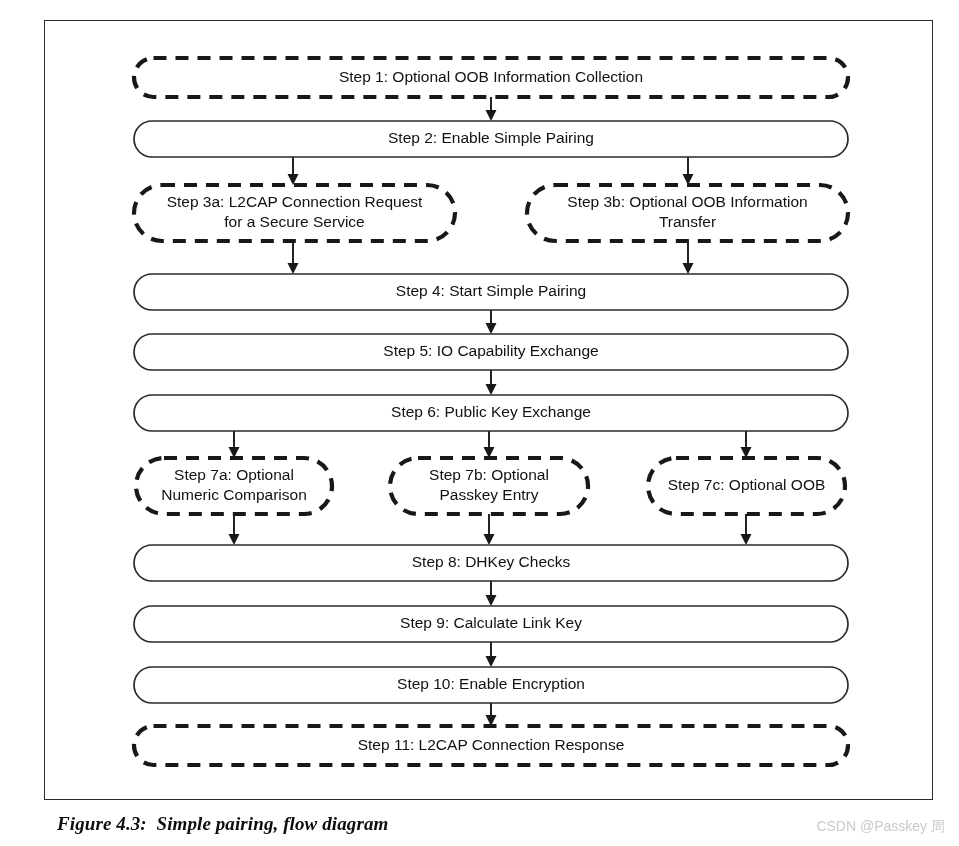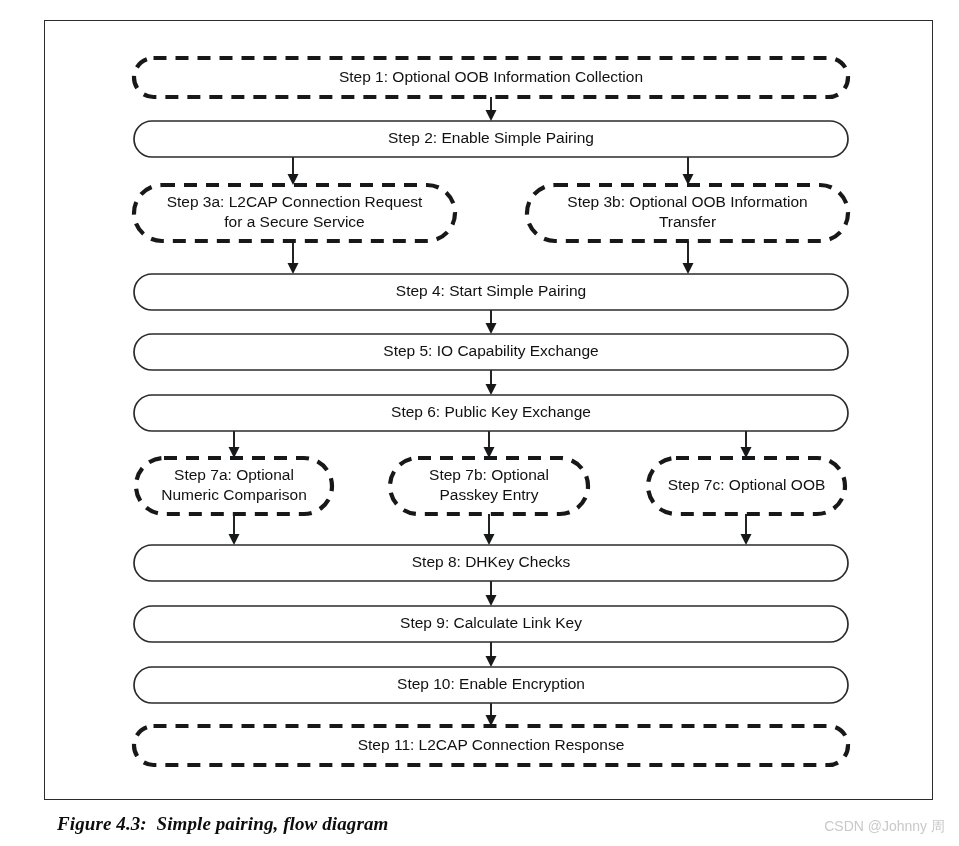--- a/index.html
+++ b/index.html
@@ -220,15 +220,15 @@
           <text x="491" y="685" class="node-text">Step 10: Enable Encryption</text>
         </g>
         <g>
           <rect x="134" y="726" width="714" height="39" rx="19.5" ry="19.5" class="dashed-box"></rect>
           <text x="491" y="745.5" class="node-text">Step 11: L2CAP Connection Response</text>
         </g>
       </g>
   </svg>
 
   <div class="caption">Figure 4.3:  Simple pairing, flow diagram</div>
-  <div class="watermark">CSDN @Johnny 周</div>
+  <div class="watermark">CSDN @Passkey 周</div>
 
 </div>
 
 </body></html>

